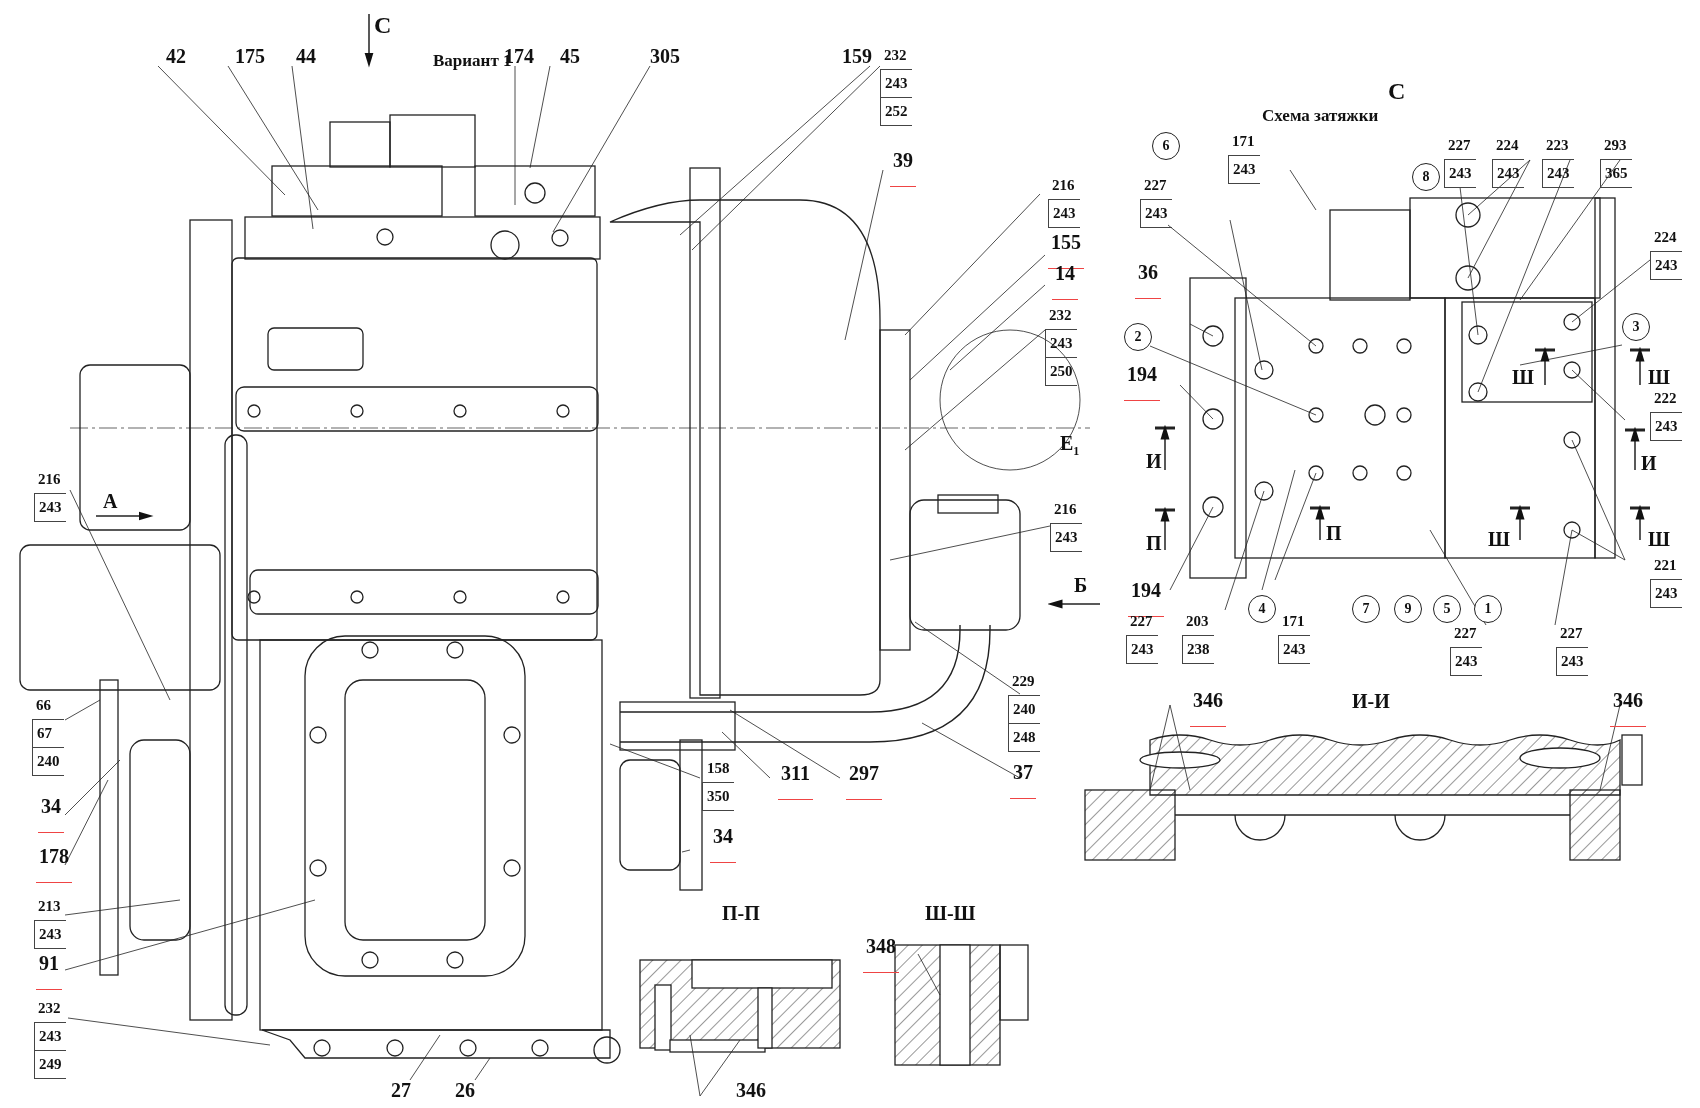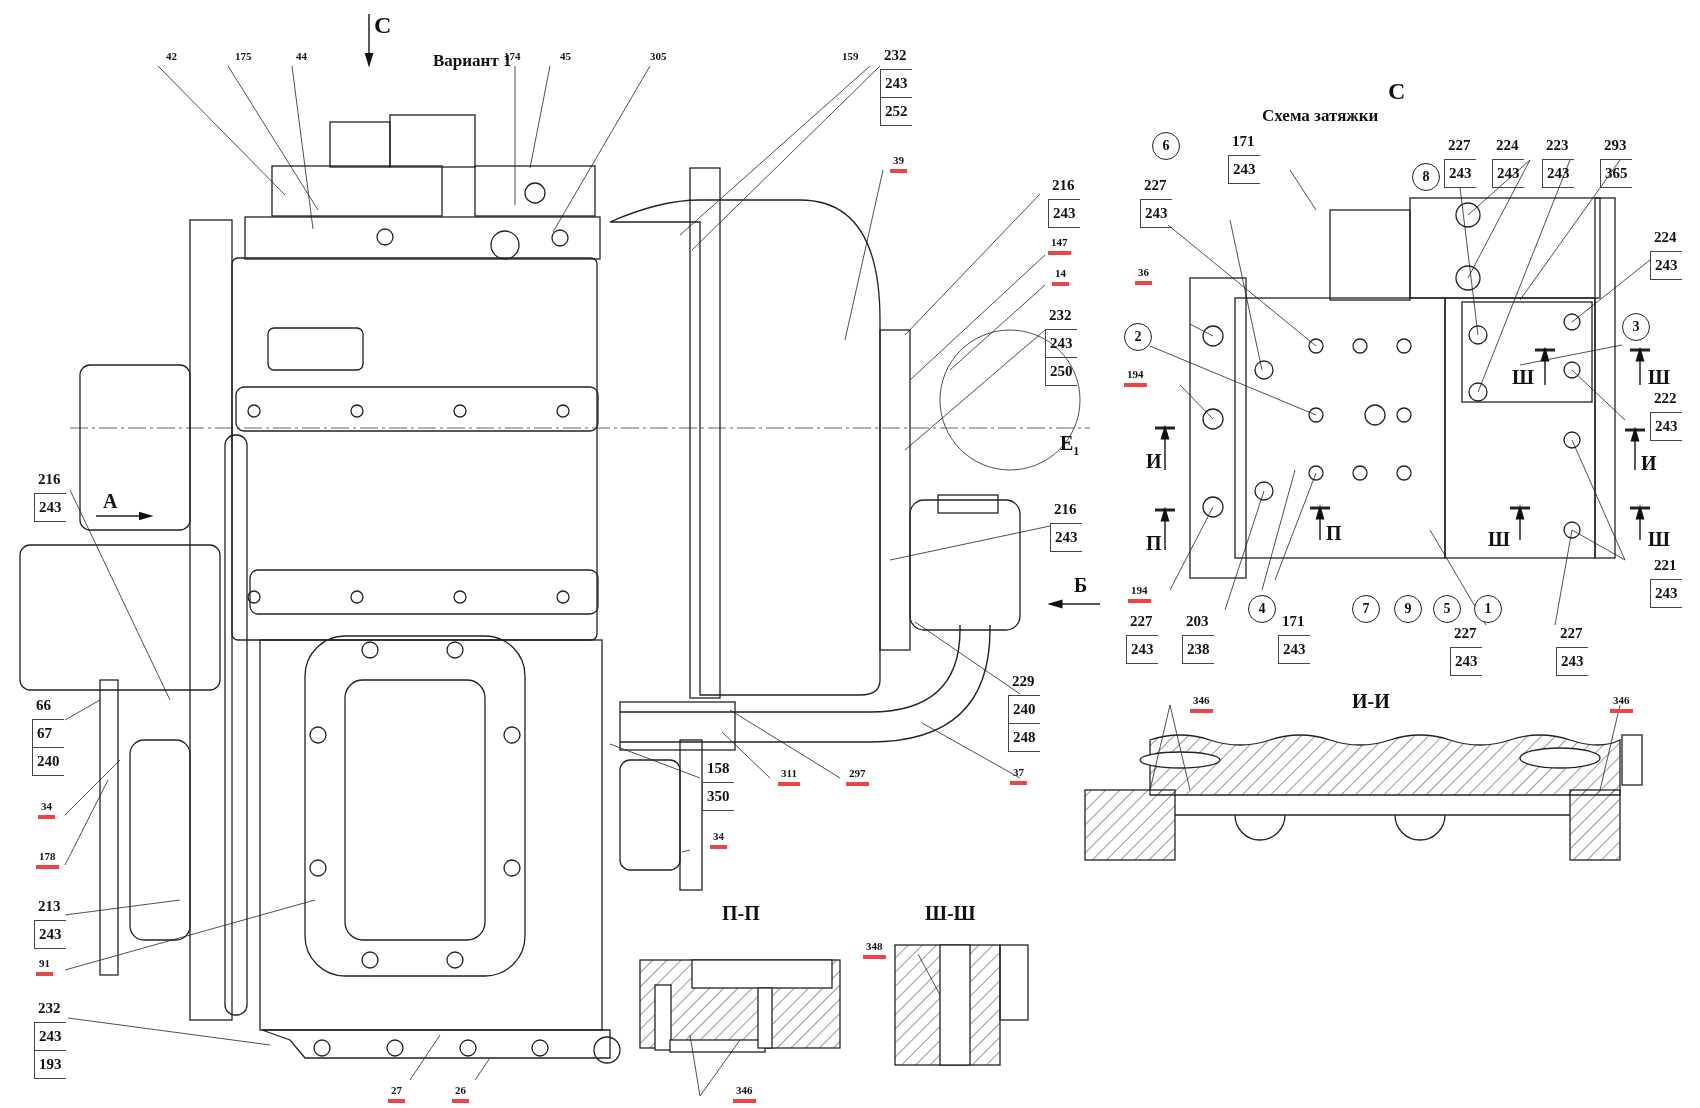--- a/index.html
+++ b/index.html
@@ -1,28 +1,28 @@
 <!DOCTYPE html>
 <html><head>
 <meta charset="utf-8">
 <style>
   html,body{margin:0;padding:0;background:#fff;}
   #canvas{position:relative;width:1700px;height:1108px;overflow:hidden;background:#fff;
     font-family:"Liberation Serif","DejaVu Serif",serif;color:#111;}
   svg.draw{position:absolute;left:0;top:0;}
-  .lbl{position:absolute;font-weight:bold;font-size:11px;line-height:16px;white-space:nowrap;}
+  .lbl{position:absolute;font-weight:bold;font-size:20px;line-height:16px;white-space:nowrap;}
   .title{position:absolute;font-weight:bold;font-size:17px;white-space:nowrap;}
   .view{position:absolute;font-weight:bold;font-size:24px;white-space:nowrap;}
   .sec{position:absolute;font-weight:bold;font-size:20px;white-space:nowrap;}
   .circ{position:absolute;width:26px;height:26px;border:1px solid #222;border-radius:50%;
     text-align:center;line-height:26px;font-weight:bold;font-size:14px;background:#fff;}
   .stack{position:absolute;font-weight:bold;font-size:15px;}
   .stack div{height:27px;line-height:27px;padding:0 4px;border-bottom:1px solid #444;}
   .stack div + div{border-left:1px solid #444;}
-  .shelf{border-bottom:4px solid #ef4444;padding:0 3px 1px 3px;}
+  .shelf{border-bottom:1px solid #ef4444;padding:0 3px 18px 3px;}
   .mark{position:absolute;font-weight:bold;font-size:20px;}
 </style>
 </head>
 <body>
 
 <div id="canvas">
 
 <svg class="draw" width="1700" height="1108" viewBox="0 0 1700 1108" fill="none" stroke="#222" stroke-width="1.3">
   <defs>
     <pattern id="hatch" width="10" height="10" patternUnits="userSpaceOnUse" patternTransform="rotate(45)">
@@ -287,21 +287,21 @@
   <div>232</div>
   <div>243</div>
   <div>252</div>
 </div>
 <div class="lbl shelf" style="left:890px;top:152px;">39</div>
 
 <div class="stack" style="left:1048px;top:172px;">
   <div>216</div>
   <div>243</div>
 </div>
-<div class="lbl shelf" style="left:1048px;top:234px;">147</div>
+<div class="lbl shelf" style="left:1048px;top:234px;">155</div>
 <div class="lbl shelf" style="left:1052px;top:265px;">14</div>
 <div class="stack" style="left:1045px;top:302px;">
   <div>232</div>
   <div>243</div>
   <div>250</div>
 </div>
 <div class="stack" style="left:1050px;top:496px;">
   <div>216</div>
   <div>243</div>
 </div>
@@ -318,21 +318,21 @@
 <div class="lbl shelf" style="left:38px;top:798px;">34</div>
 <div class="lbl shelf" style="left:36px;top:848px;">178</div>
 <div class="stack" style="left:34px;top:893px;">
   <div>213</div>
   <div>243</div>
 </div>
 <div class="lbl shelf" style="left:36px;top:955px;">91</div>
 <div class="stack" style="left:34px;top:995px;">
   <div>232</div>
   <div>243</div>
-  <div>193</div>
+  <div>249</div>
 </div>
 <div class="lbl shelf" style="left:388px;top:1082px;">27</div>
 <div class="lbl shelf" style="left:452px;top:1082px;">26</div>
 
 <div class="stack" style="left:702px;top:755px;text-align:right;">
   <div>158</div>
   <div>350</div>
 </div>
 <div class="lbl shelf" style="left:778px;top:765px;">311</div>
 <div class="lbl shelf" style="left:846px;top:765px;">297</div>

